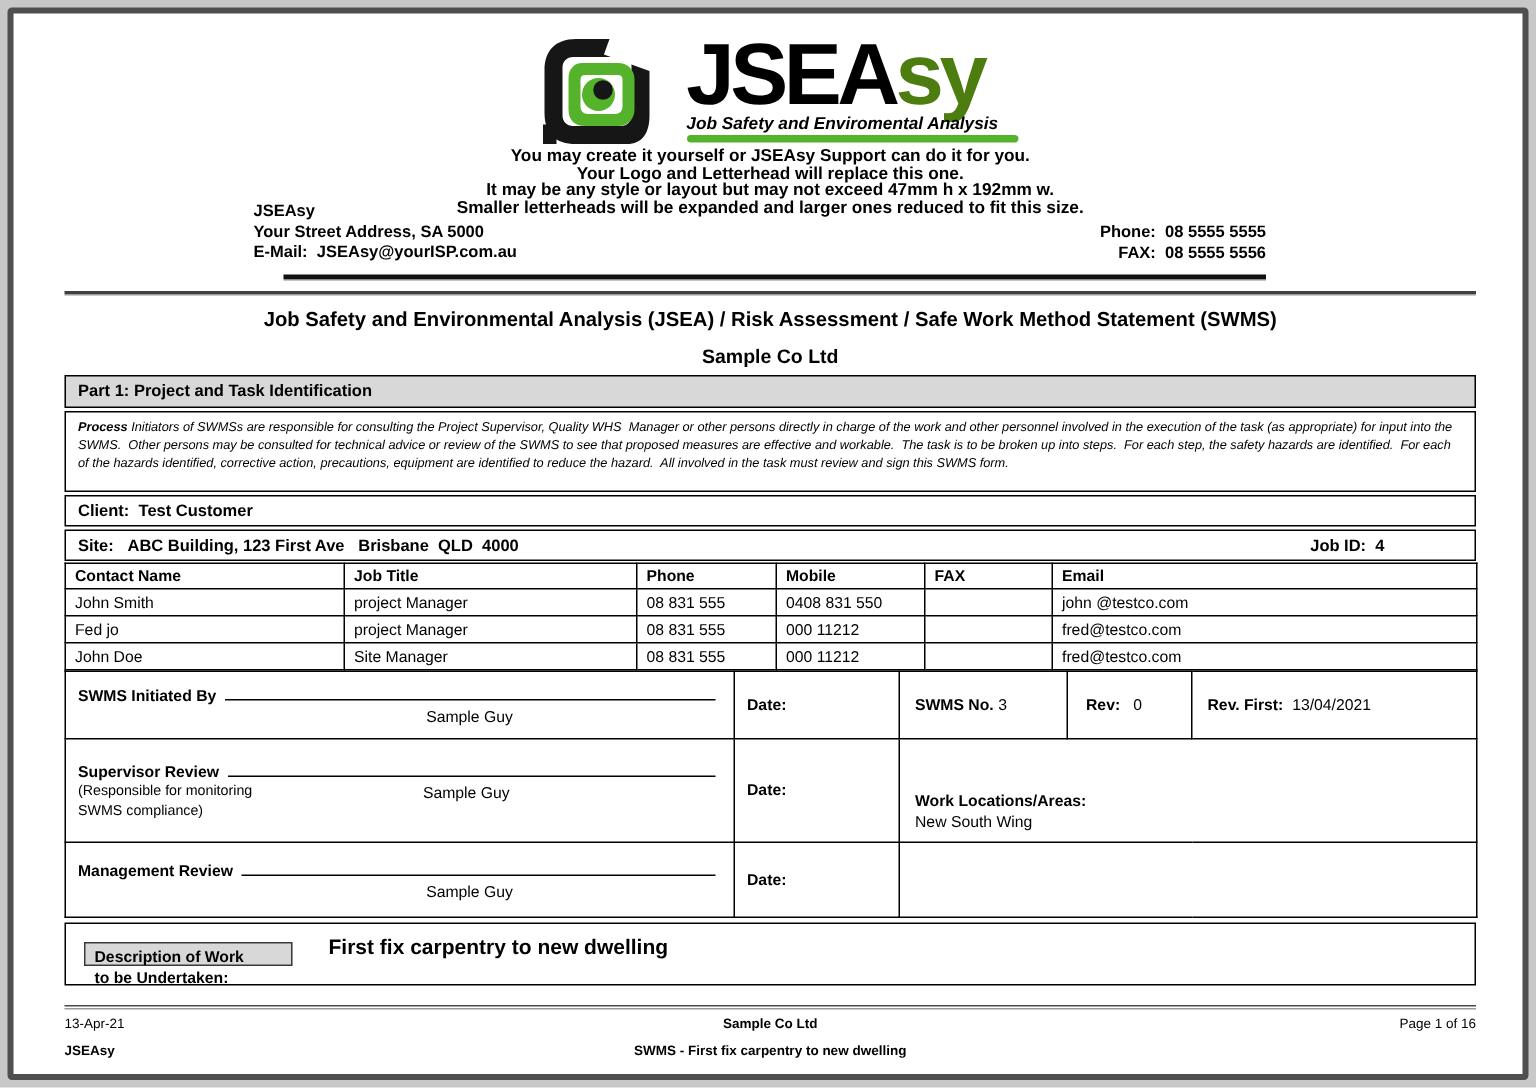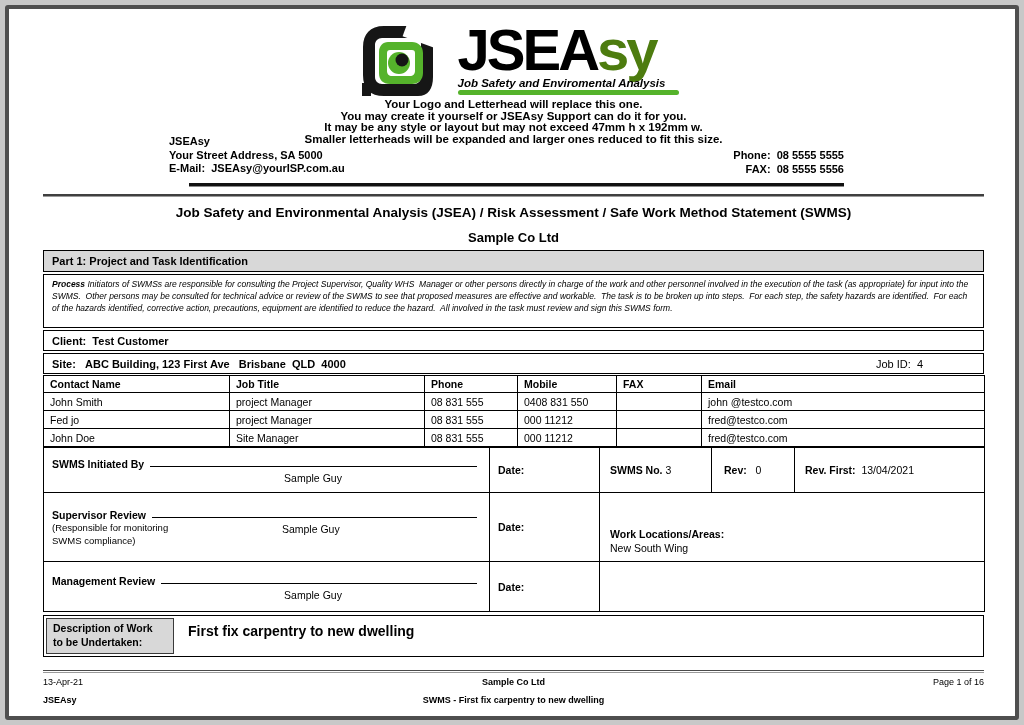--- a/index.html
+++ b/index.html
@@ -40,21 +40,21 @@
   
   .doc-title { margin-top:8px; text-align:center; font-size:13.5px; font-weight:bold; }
   .doc-company { margin-top:10px; text-align:center; font-size:13px; font-weight:bold; }
 
   
   .box { border:1.5px solid #000; }
   .part-header { margin-top:5px; background:#d8d8d8; font-size:11px; font-weight:bold; padding:4px 8px; height:22px; }
   .process { margin-top:2px; padding:3px 8px 4px 8px; font-size:8.5px; font-style:italic; line-height:1.42; height:54px; }
   .client-row { margin-top:2px; padding:4px 8px; font-size:11px; height:21px; }
   .site-row { margin-top:2px; padding:4px 8px; font-size:11px; height:21px; display:flex; }
-  .site-row .jobid { margin-left:auto; margin-right:52px; font-weight:normal;text-align:center; }
+  .site-row .jobid { margin-left:auto; margin-right:52px; font-weight:bold;text-align:center; }
 
   table { border-collapse:collapse; width:941px; table-layout:fixed; }
   td, th { border:1px solid #000; font-size:10.5px; text-align:left; vertical-align:middle; overflow:hidden; }
   .contacts { margin-top:1px; }
   .contacts th { padding:1px 6px; height:17px; font-weight:bold; }
   .contacts td { padding:1px 6px; height:18px; font-weight:normal; }
 
   
   .signoff td { font-size:10.5px; }
   .signoff .r1 td { height:45px; }
@@ -70,21 +70,21 @@
   .subname { width:35%; text-align:center; margin-top:1px; }
   .datecell { padding-left:8px; font-weight:bold; }
   .swmscell, .revdatecell { padding-left:10px; }
   .revcell { padding-left:12px; }
   .workloc { vertical-align:top; padding:7px 10px; }
   .workloc .val { font-weight:normal; margin-top:2px; }
 
   
   .descbox { margin-top:3px; height:42px; display:flex; }
   .desclabel {
-    margin:2px; width:128px; background:#d8d8d8;
+    margin:12px; width:139px; background:#d8d8d8;
     border:1.5px solid #3a3a3a; padding:3px 6px;
     font-size:10.5px; font-weight:bold; line-height:1.3;
   }
   .descval { padding:7px 0 0 12px; font-size:14px; font-weight:bold; }
 
   
   .footer-rule { margin-top:13px; height:3px; border-top:1.5px solid #4a4a4a; border-bottom:1px solid #9a9a9a; }
   .footer-row { display:grid; grid-template-columns:1fr auto 1fr; font-size:9px; margin-top:4px; align-items:baseline; }
   .footer-row .l { text-align:left; }
   .footer-row .c { text-align:center; font-weight:bold; }
@@ -109,22 +109,22 @@
       </svg>
       <div class="brand-col">
         <div class="brand"><span>JSEA</span><span class="gr">sy</span></div>
         <div class="tagline">Job Safety and Enviromental Analysis</div>
         <div class="swoosh"></div>
       </div>
     </div>
 
     <div class="lh-zone">
       <div class="notices">
+        <div>You may create it yourself or JSEAsy Support can do it for you.</div>
         <div>Your Logo and Letterhead will replace this one.</div>
-        <div>You may create it yourself or JSEAsy Support can do it for you.</div>
         <div>It may be any style or layout but may not exceed 47mm h x 192mm w.</div>
         <div>Smaller letterheads will be expanded and larger ones reduced to fit this size.</div>
       </div>
       <div class="lh-left">
         <div>JSEAsy</div>
         <div>Your Street Address, SA 5000</div>
         <div><span>E-Mail:</span>&nbsp; <span>JSEAsy@yourISP.com.au</span></div>
       </div>
       <div class="lh-right">
         <div><span>Phone:</span>&nbsp; <span>08 5555 5555</span></div>

